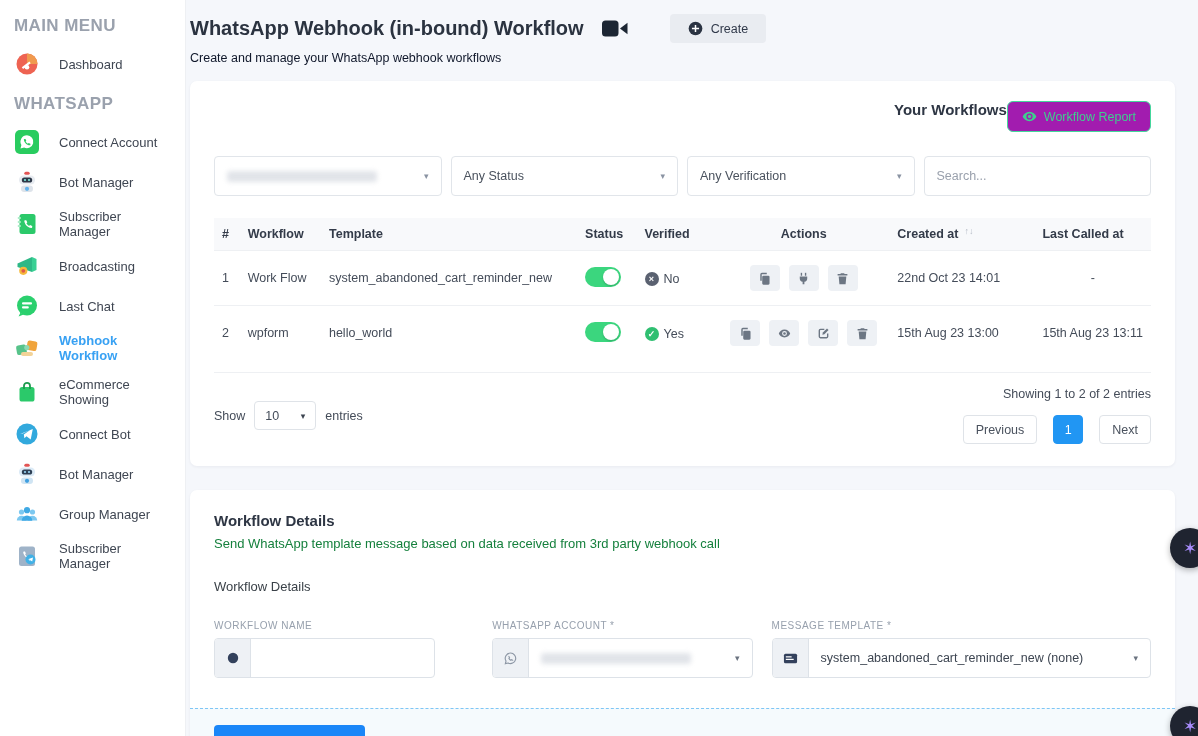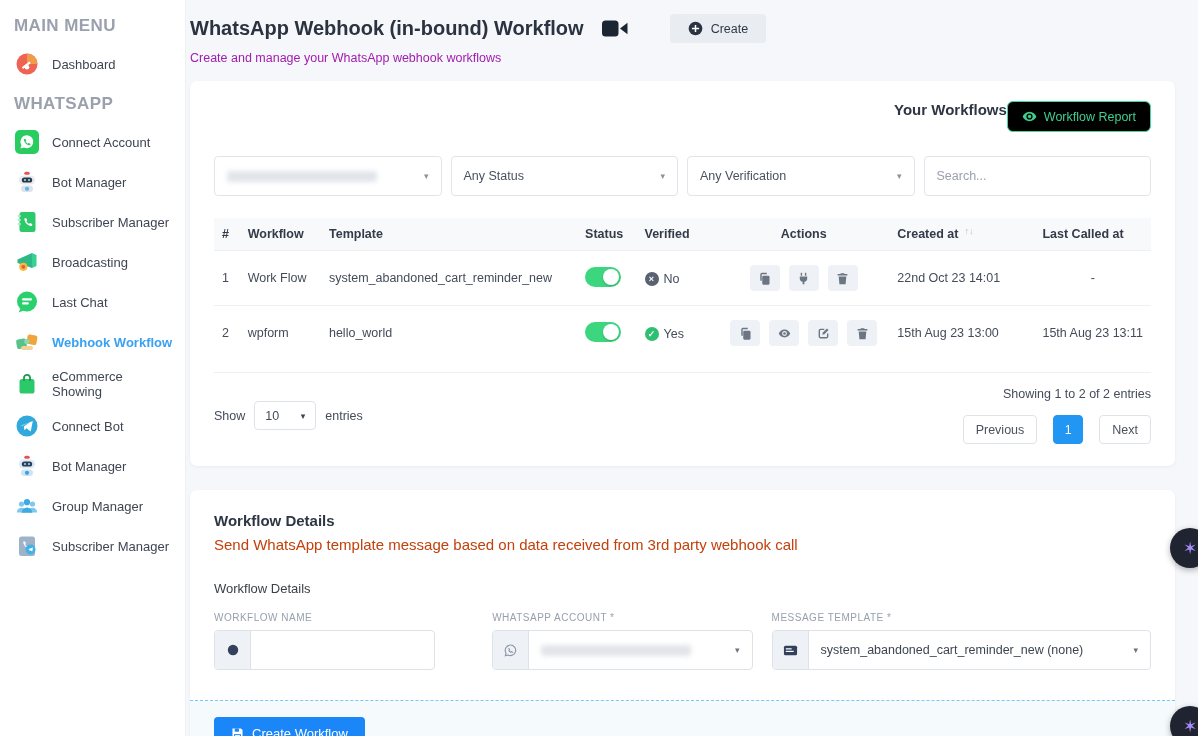--- a/index.html
+++ b/index.html
@@ -12,45 +12,45 @@
   
   .sidebar {
     position:absolute; left:0; top:0; width:186px; height:736px;
     background:#fff; border-right:1px solid #eef0f3; padding-top:6px; z-index:2;
   }
   .side-section-label {
     font-size:17px; color:#9aa1ad; letter-spacing:.4px; font-weight:700;
     padding:10px 0 8px 14px;
   }
   .side-item {
-    display:flex; align-items:center; gap:12px; padding:7px 10px 7px 14px;
+    display:flex; align-items:center; gap:19px; padding:7px 10px 7px 14px;
     cursor:pointer; color:#3f4652; font-size:13px;
   }
   .side-item .sicon { width:26px; height:26px; flex:0 0 26px; display:flex; align-items:center; justify-content:center; }
   .side-item .sicon svg { width:24px; height:24px; }
   .side-item.active span.slabel { color:#38a1f3; font-weight:700; }
   
   .main { position:absolute; left:170px; top:0; width:1012px; height:736px; padding:14px 7px 0 20px; }
   .page-header { display:flex; align-items:center; gap:14px; }
   .page-title { font-size:20px; font-weight:700; color:#2b3340; }
   .cam { margin-left:4px; display:inline-flex; }
   .btn-create {
     margin-left:28px; display:inline-flex; align-items:center; gap:8px;
     background:#e9ecf1; border:none; border-radius:4px; padding:7px 18px;
     font-size:12.5px; color:#30394a; cursor:pointer; font-family:inherit;
   }
-  .page-sub { margin-top:8px; font-size:12.5px; color:#a21caf; }
+  .page-sub { margin-top:8px; font-size:12.5px; color:#0f172a; }
   
   .card { background:#fff; border-radius:7px; box-shadow:0 1px 3px rgba(30,40,60,.06); width:985px; }
   .card.workflows { margin-top:16px; padding:20px 24px 22px; }
   .card.details { margin-top:24px; padding:22px 24px 0; overflow:hidden; }
   .card-head { display:flex; align-items:flex-start; justify-content:flex-end; }
   .card-title { font-size:15px; font-weight:700; color:#2e3644; }
   .btn-report {
-    display:inline-flex; align-items:center; gap:7px; background:#000000;
+    display:inline-flex; align-items:center; gap:7px; background:#a21caf;
     border:1px solid #44d79c; color:#3ecf8e; border-radius:6px;
     padding:7px 14px; font-size:12.5px; cursor:pointer; font-family:inherit;
   }
   
   .filters { display:flex; gap:9px; margin-top:24px; }
   .select-box, .search-box {
     flex:1; height:40px; border:1px solid #e1e5ea; border-radius:4px;
     display:flex; align-items:center; padding:0 12px; background:#fff;
     color:#4a525e; font-size:12.5px; cursor:pointer; position:relative;
   }
@@ -91,23 +91,23 @@
   .pg-size .caret { margin-left:auto; color:#3c4450; font-size:9px; }
   .foot-right { margin-left:auto; text-align:right; }
   .showing { font-size:12.5px; color:#444c59; }
   .pager { margin-top:14px; display:inline-flex; gap:16px; }
   .pg-btn {
     min-width:46px; height:29px; border:1px solid #dfe3e8; background:#fff; border-radius:4px;
     font-size:12.5px; color:#4a525e; cursor:pointer; font-family:inherit; padding:0 12px;
   }
   .pg-btn.page-active { background:#2196f3; border-color:#2196f3; color:#fff; min-width:30px; padding:0; }
   
-  .det-sub { margin-top:7px; font-size:15px; color:#c2410c; }
+  .det-sub { margin-top:7px; font-size:13px; color:#15803d; }
   .det-section-label { margin-top:28px; font-size:13px; color:#3a4148; }
-  .field-row { display:flex; gap:19px; margin-top:16px; }
+  .field-row { display:flex; gap:19px; margin-top:26px; }
   .field { display:flex; flex-direction:column; }
   .field-label { font-size:10px; color:#97a0ad; letter-spacing:.5px; margin-bottom:7px; }
   .igroup { display:flex; height:40px; border:1px solid #dde2e8; border-radius:4px; overflow:hidden; background:#fff; }
   .iaddon { width:36px; background:#eef1f5; border-right:1px solid #dde2e8; display:flex; align-items:center; justify-content:center; }
   .ibody { flex:1; display:flex; align-items:center; padding:0 12px; font-size:12.5px; color:#3d4551; position:relative; }
   .ibody .caret { margin-left:auto; color:#6b7380; font-size:9px; }
   .ibody input { border:none; outline:none; width:100%; font-family:inherit; font-size:12.5px; }
   .f1 { width:225px; } .f2 { width:303px;padding-left:38px; } .f3 { width:386px; }
   .det-foot {
     margin:30px -24px 0; border-top:1px dashed #7ec6f5; background:#f5fafd;

